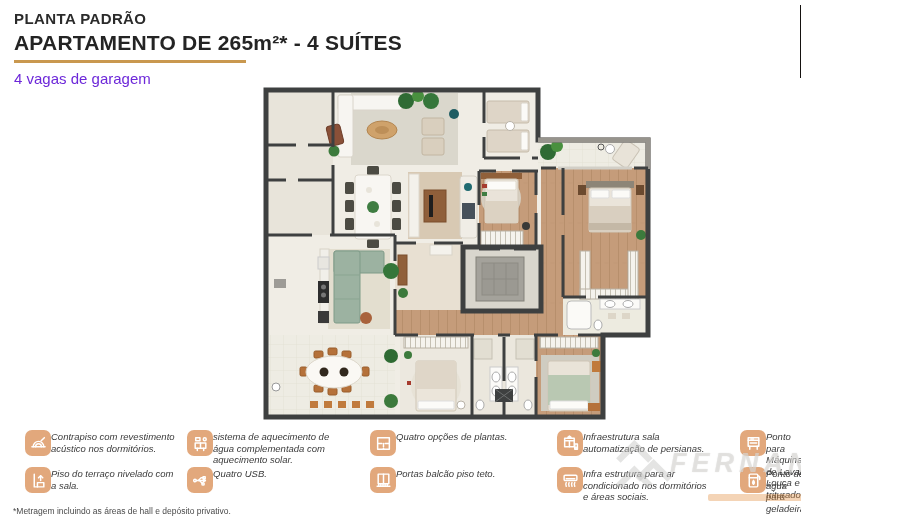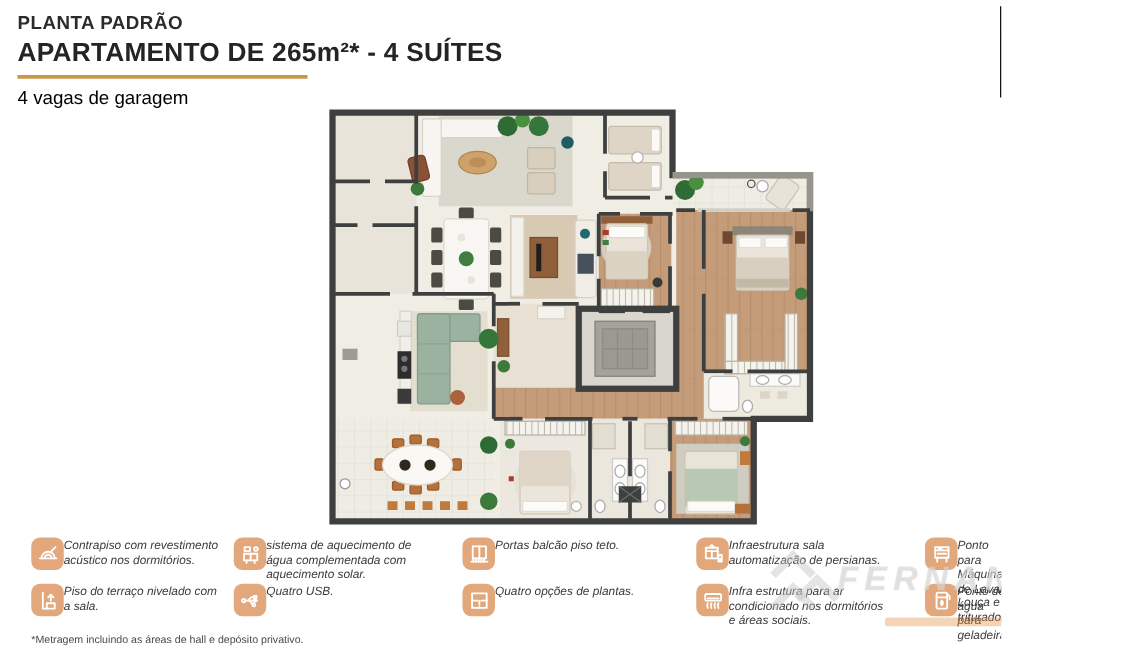--- a/index.html
+++ b/index.html
@@ -3,37 +3,37 @@
 <meta charset="utf-8">
 <style>
   html,body{margin:0;padding:0;background:#fff;}
   #canvas{position:relative;width:801px;height:525px;background:#fff;overflow:hidden;
           font-family:"Liberation Sans",sans-serif;color:#2f2f2f;}
   
   .hdr{position:absolute;left:14px;top:10px;width:520px;}
   .hdr-eyebrow{font-size:15px;font-weight:700;letter-spacing:.4px;color:#2b2b2b;}
   .hdr-title{font-size:21px;font-weight:700;letter-spacing:.2px;color:#242424;margin-top:4px;}
   .hdr-underline{width:232px;height:3px;background:var(--accent-gold,#c9984f);margin-top:5px;}
-  .hdr-sub{font-size:15px;font-weight:400;color:#000000;margin-top:7px;}
+  .hdr-sub{font-size:15px;font-weight:400;color:#6d28d9;margin-top:7px;}
   
   .logo{position:absolute;left:800px;top:5px;width:81px;height:73px;background:var(--logo-bg,#151210);
         display:flex;flex-direction:column;align-items:center;justify-content:flex-start;}
   .logo-row{display:flex;align-items:center;gap:4px;margin-top:12px;}
   .logo-brand{font-size:7px;letter-spacing:2px;color:var(--logo-gold,#c6b087);}
   .logo-div{width:63px;height:1px;background:#464033;margin-top:8px;}
   .logo-tag{font-size:5.5px;letter-spacing:1.6px;color:#b7a98c;text-align:center;margin-top:4px;line-height:1.5;}
   
   .legend-col{position:absolute;top:430px;display:flex;flex-direction:column;}
   .legend-item{display:flex;align-items:flex-start;gap:0;height:37px;}
   .icon-tile{flex:0 0 26px;width:26px;height:26px;border-radius:7px;background:var(--icon-bg,#e2a87c);
              display:flex;align-items:center;justify-content:center;}
   .icon-tile svg{stroke:#fff;fill:none;stroke-width:1.4;stroke-linecap:round;stroke-linejoin:round;}
   .legend-text{font-size:9.5px;font-style:italic;line-height:1.22;color:#3b3b3b;max-width:130px;padding-top:1px;}
   
-  .footnote{position:absolute;left:13px;top:506px;font-size:8.5px;color:#4a4a4a;margin-left:12px;}
+  .footnote{position:absolute;left:13px;top:506px;font-size:8.5px;color:#4a4a4a;}
   
   .watermark{position:absolute;left:612px;top:432px;width:286px;height:92px;pointer-events:none;z-index:6;font-style:italic;}
   .wm-text{position:absolute;left:58px;top:16px;font-size:27px;font-weight:700;letter-spacing:5px;
            color:rgba(228,226,222,.55);text-shadow:0 0 1px rgba(160,160,160,.35);}
   .wm-bar{position:absolute;left:96px;top:62px;width:118px;height:7px;border-radius:2px;
           background:rgba(226,141,62,.38);filter:blur(.6px);}
   
   .plan{position:absolute;left:258px;top:85px;width:400px;height:345px;}
 </style>
 </head>
@@ -399,39 +399,39 @@
           </svg>
       </span>
       <span class="legend-text">Quatro USB.</span>
     </div>
   </div>
 
   <div class="legend-col" style="left:370px;">
     <div class="legend-item">
       <span class="icon-tile">
         <svg width="17" height="17" viewBox="0 0 16 16">
-            <rect x="3" y="2" width="10" height="9"></rect>
-            <line x1="8" y1="2" x2="8" y2="11"></line>
-            <line x1="2" y1="13.5" x2="14" y2="13.5"></line>
-            <path d="M3.5,11 V13.5 M5.5,11 V13.5 M7.5,11 V13.5 M9.5,11 V13.5 M11.5,11 V13.5"></path>
-          </svg>
-      </span>
-      <span class="legend-text">Portas balcão piso teto.</span>
-    </div>
-    <div class="legend-item">
-      <span class="icon-tile">
-        <svg width="17" height="17" viewBox="0 0 16 16">
             <rect x="2.5" y="2.5" width="11" height="11"></rect>
             <path d="M2.5,8 H6.5"></path>
             <path d="M9.5,8 H13.5"></path>
             <path d="M8,8 V11"></path>
             <path d="M8,13.5 V12.5"></path>
           </svg>
       </span>
       <span class="legend-text">Quatro opções de plantas.</span>
+    </div>
+    <div class="legend-item">
+      <span class="icon-tile">
+        <svg width="17" height="17" viewBox="0 0 16 16">
+            <rect x="3" y="2" width="10" height="9"></rect>
+            <line x1="8" y1="2" x2="8" y2="11"></line>
+            <line x1="2" y1="13.5" x2="14" y2="13.5"></line>
+            <path d="M3.5,11 V13.5 M5.5,11 V13.5 M7.5,11 V13.5 M9.5,11 V13.5 M11.5,11 V13.5"></path>
+          </svg>
+      </span>
+      <span class="legend-text">Portas balcão piso teto.</span>
     </div>
   </div>
 
   <div class="legend-col" style="left:557px;">
     <div class="legend-item">
       <span class="icon-tile">
         <svg width="17" height="17" viewBox="0 0 16 16">
             <rect x="2.5" y="3" width="9" height="8"></rect>
             <line x1="2.5" y1="5.5" x2="11.5" y2="5.5"></line>
             <line x1="7" y1="5.5" x2="7" y2="11"></line>

